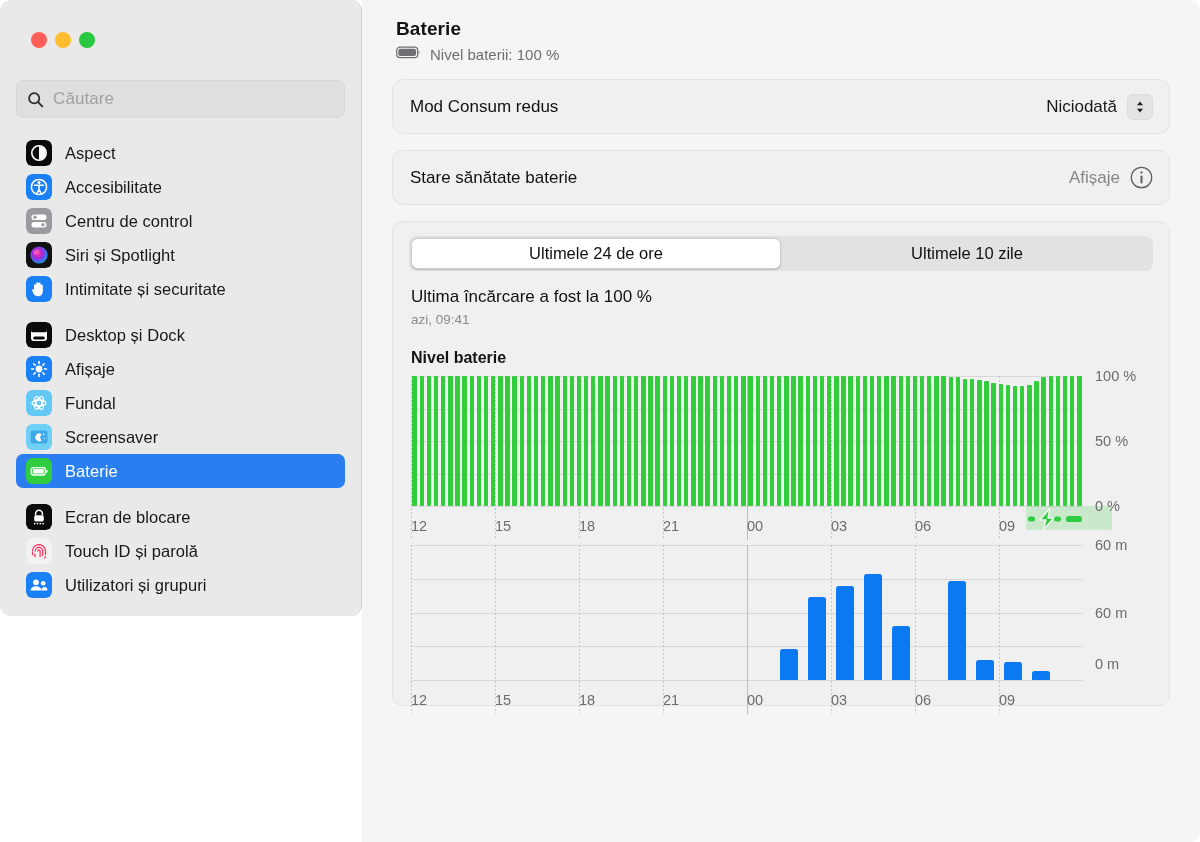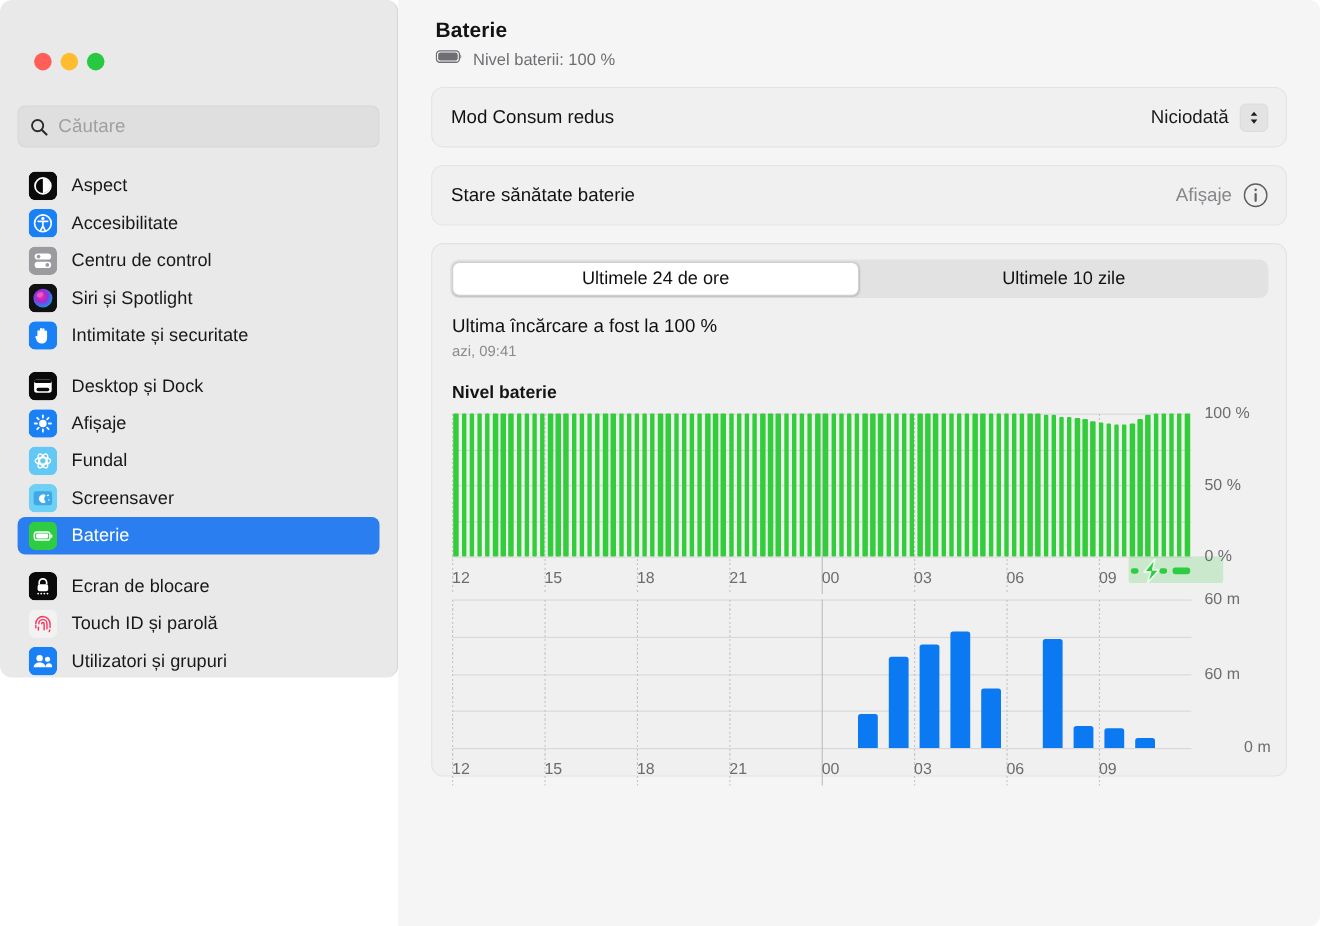--- a/index.html
+++ b/index.html
@@ -19,21 +19,21 @@
     overflow:hidden;
   }
 
   
   .sidebar{
     width:362px; height:616px;
     background:#e9e9e9;
     border-right:1px solid #d2d2d2;
     flex:0 0 362px;
     position:relative;
-    padding-top:16px;
+    padding-top:0;
     border-radius:11px;
   }
   .traffic{
     display:flex; gap:8px;
     padding:32px 0 0 31px;
     height:60px;
     align-items:flex-start;
   }
   .dot{ width:16px;height:16px;border-radius:50%; display:block; }
   .dot.red{ background:#ff5f57; }
@@ -604,21 +604,21 @@
               <div class="ubar" style="left: 397.32px; width: 17.36px; height: 83.25px; background: rgb(10, 121, 242);"></div>
               <div class="ubar" style="left: 425.32px; width: 17.36px; height: 94.5px; background: rgb(10, 121, 242);"></div>
               <div class="ubar" style="left: 453.32px; width: 17.36px; height: 105.75px; background: rgb(10, 121, 242);"></div>
               <div class="ubar" style="left: 481.32px; width: 17.36px; height: 54px; background: rgb(10, 121, 242);"></div>
               <div class="ubar" style="left: 537.32px; width: 17.36px; height: 99px; background: rgb(10, 121, 242);"></div>
               <div class="ubar" style="left: 565.32px; width: 17.36px; height: 20.25px; background: rgb(10, 121, 242);"></div>
               <div class="ubar" style="left: 593.32px; width: 17.36px; height: 18px; background: rgb(10, 121, 242);"></div>
               <div class="ubar" style="left: 621.32px; width: 17.36px; height: 9px; background: rgb(10, 121, 242);"></div>
             </div>
         </div>
-      <div class="ylab" style="top: 135px; margin-left: 36px;">0 m</div>
+      <div class="ylab" style="top: 119px;">0 m</div>
           <div class="ylab" style="top: 67.5px;">60 m</div>
           <div class="ylab" style="top: 0px;">60 m</div>
           <div class="xlab" style="left: 0px;">12</div>
           <div class="xlab" style="left: 84px;">15</div>
           <div class="xlab" style="left: 168px;">18</div>
           <div class="xlab" style="left: 252px;">21</div>
           <div class="xlab" style="left: 336px;">00</div>
           <div class="xlab" style="left: 420px;">03</div>
           <div class="xlab" style="left: 504px;">06</div>
           <div class="xlab" style="left: 588px;">09</div>

